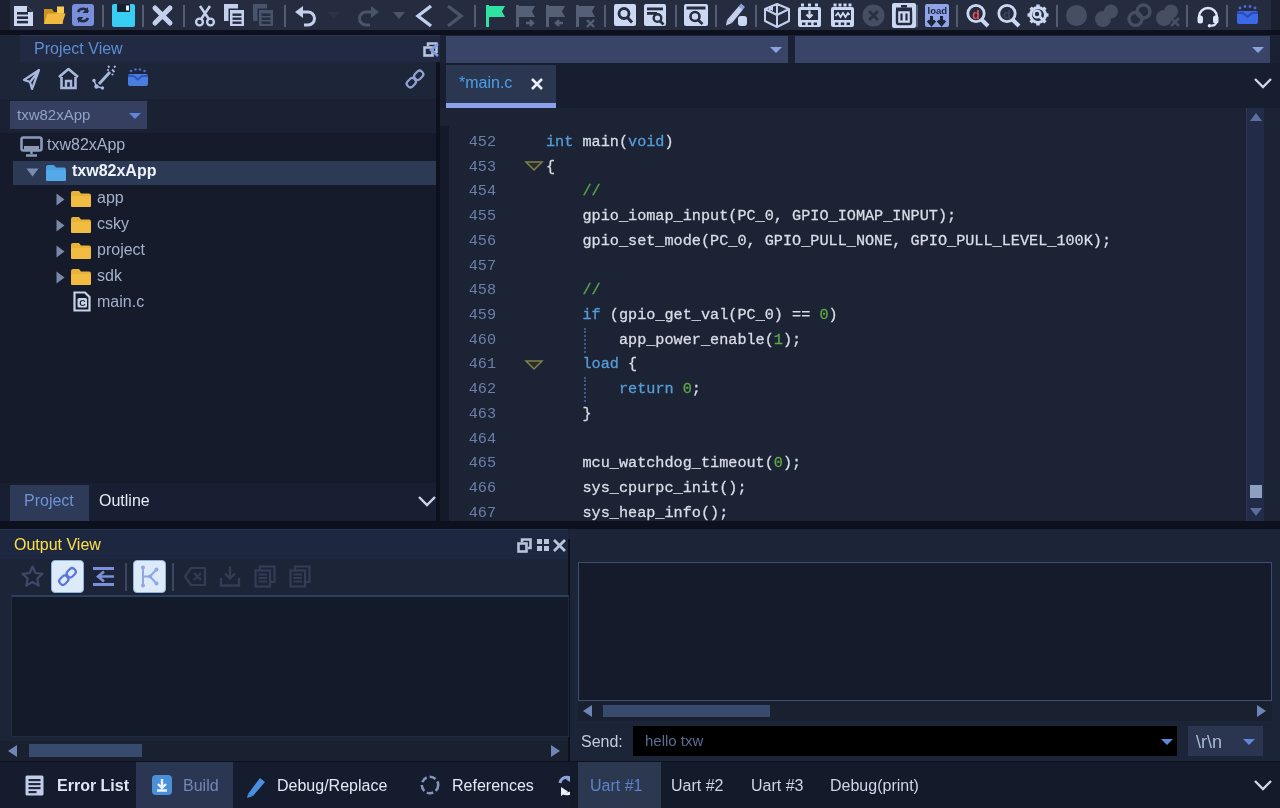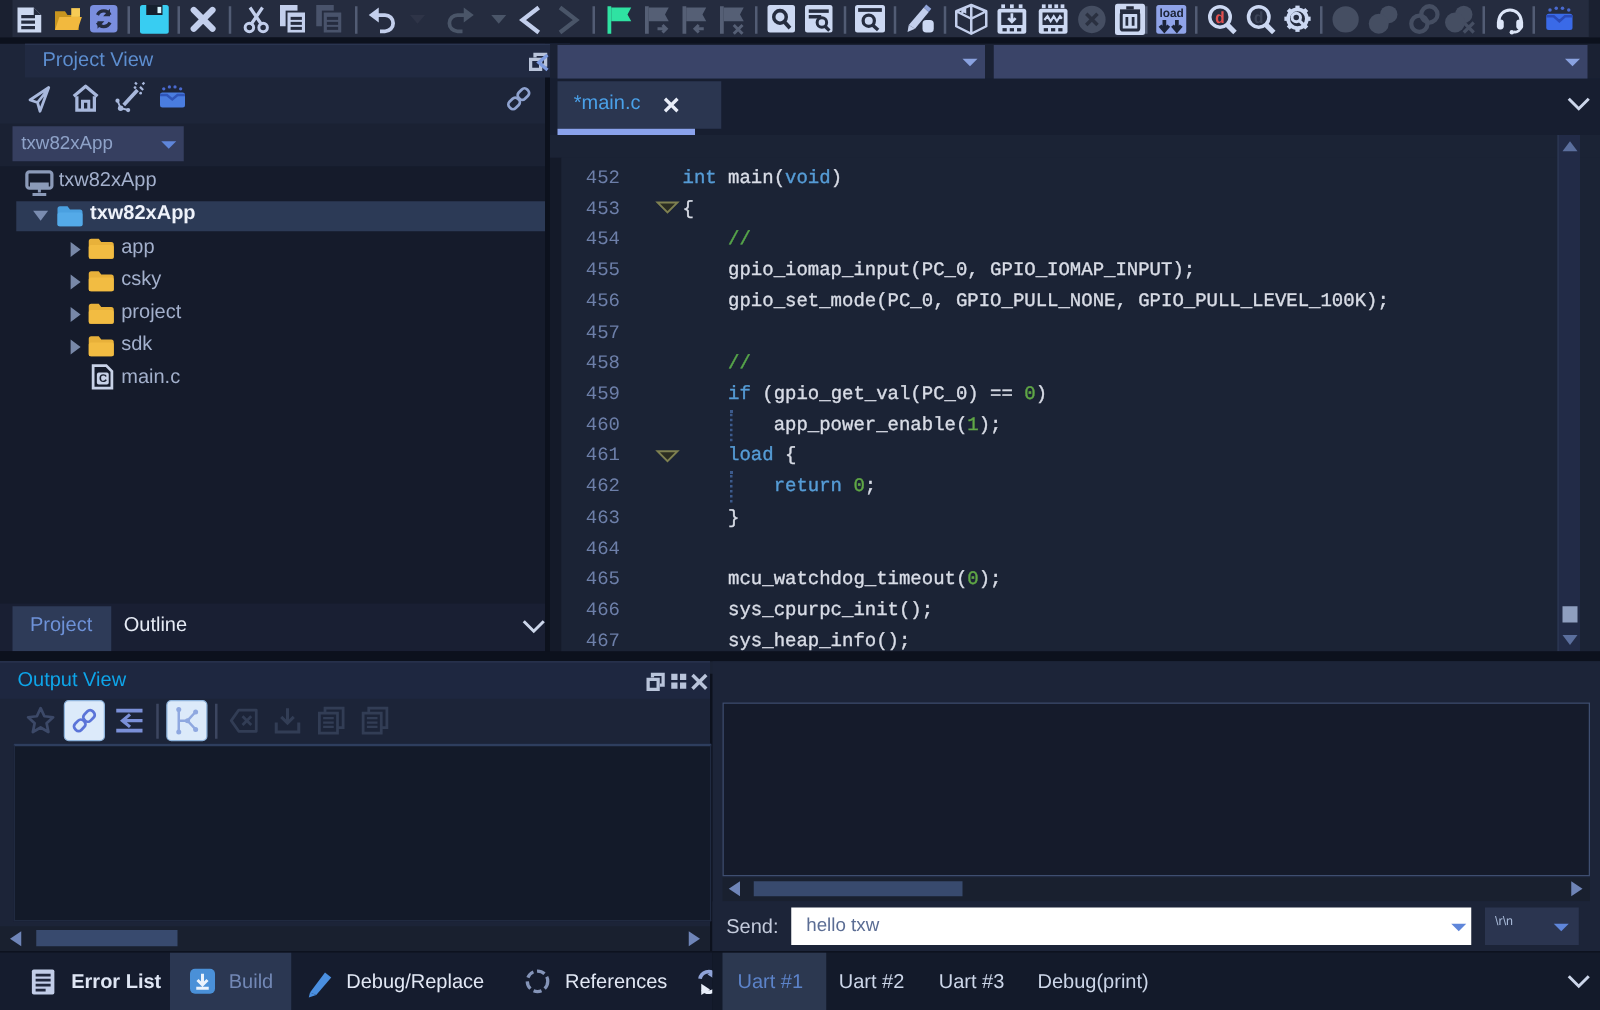--- a/index.html
+++ b/index.html
@@ -418,21 +418,21 @@
         </svg>
     </div>
     <div class="abs" style="left:355px;top:1px;width:475px;height:27px;background:#3a4468;">
       <svg style="left:456px;top:10px;" width="14" height="8">
           <path d="M1 1 L7 7 L13 1 Z" fill="#8aa2e0"></path>
         </svg>
     </div>
   </div>
 
   <div class="abs" style="left:0;top:28px;width:840px;height:45px;background:#171e30;">
-    <div class="abs" style="left:6px;top:2px;width:131px;height:38px;background:#2b3650;">
+    <div class="abs" style="left:6px;top:2px;width:110px;height:38px;background:#2b3650;">
       <span class="abs" style="left:13px;top:9px;font-size:16px;color:#4aa0e8;">*main.c</span>
       <svg style="left:84px;top:12px;" width="14" height="14">
           <path d="M2 2 L12 12 M12 2 L2 12" stroke="#e8edf8" stroke-width="2.6"></path>
         </svg>
     </div>
     <div class="abs" style="left:6px;top:40px;width:110px;height:5px;background:#8aa2ec;"></div>
     <svg style="left:814px;top:15px;" width="18" height="11">
         <path d="M1 1 L9 9 L17 1" stroke="#ccd6ea" stroke-width="2.4" fill="none"></path>
       </svg>
   </div>
@@ -493,21 +493,21 @@
     <svg style="left:3px;top:400px;" width="12" height="8">
         <path d="M0 0 L12 0 L6 8 Z" fill="#5b6f9e"></path>
       </svg>
   </div>
 </div>
 
 <div class="abs" style="left:0;top:521px;width:1280px;height:8px;background:#0c111d;"></div>
 
 <div class="abs" id="outputview" style="left:0;top:529px;width:568px;height:232px;background:#1c2438;">
   <div class="abs" style="left:0;top:0;width:568px;height:30px;background:#1e2740;border-top:1px solid #2a3550;">
-    <span class="abs" style="left:14px;top:6px;font-size:16px;color:#0ea5e9;">Output View</span>
+    <span class="abs" style="left:14px;top:6px;font-size:16px;color:#fde047;">Output View</span>
     <svg style="left:517px;top:8px;" width="15" height="15">
       <path d="M5 4 L5 1.5 L13.5 1.5 L13.5 10 L11 10" stroke="#b9c4da" stroke-width="2.6" fill="none"></path>
       <rect x="1.5" y="5.5" width="8" height="8" fill="none" stroke="#b9c4da" stroke-width="2.6"></rect>
     </svg>
     <svg style="left:536px;top:8px;" width="14" height="14">
       <rect x="1" y="1" width="5" height="5" fill="#b9c4da"></rect>
         <rect x="8" y="1" width="5" height="5" fill="#b9c4da"></rect>
       <rect x="1" y="8" width="5" height="5" fill="#b9c4da"></rect>
         <rect x="8" y="8" width="5" height="5" fill="#b9c4da"></rect>
     </svg>
@@ -589,28 +589,28 @@
         <path d="M9 0 L0 6 L9 12 Z" fill="#6f85b8"></path>
       </svg>
     <div class="abs" style="left:25px;top:3px;width:167px;height:12px;background:#384a6e;"></div>
     <svg style="left:679px;top:3px;" width="9" height="12">
         <path d="M0 0 L9 6 L0 12 Z" fill="#6f85b8"></path>
       </svg>
   </div>
 
   <div class="abs" style="left:0;top:192px;width:710px;height:40px;background:#1c2438;">
     <span class="abs" style="left:11px;top:12px;font-size:16px;color:#c4cbdc;">Send:</span>
-    <div class="abs" style="left:63px;top:5px;width:544px;height:30px;background:#ffffff;">
+    <div class="abs" style="left:63px;top:5px;width:544px;height:30px;background:#000000;">
       <span class="abs" style="left:12px;top:6px;font-size:15px;color:#5b6d94;">hello txw</span>
       <svg style="left:527px;top:12px;" width="14" height="8">
           <path d="M1 1 L7 7 L13 1 Z" fill="#5f86da"></path>
         </svg>
     </div>
     <div class="abs" style="left:618px;top:5px;width:75px;height:30px;background:#2b3550;">
-      <span class="abs" style="left:8px;top:6px;font-size:10px;color:#a8bad8;">\r\n</span>
+      <span class="abs" style="left:8px;top:6px;font-size:18px;color:#a8bad8;">\r\n</span>
       <svg style="left:54px;top:12px;" width="14" height="8">
           <path d="M1 1 L7 7 L13 1 Z" fill="#5f86da"></path>
         </svg>
     </div>
   </div>
 </div>
 
 <div class="abs" id="bottombar-left" style="left:0;top:761px;width:570px;height:47px;background:#151c2e;border-top:1px solid #0c111d;overflow:hidden;font-size:16px;">
   <svg style="left:25px;top:13px;" width="19" height="21">
     <rect x="0.5" y="0.5" width="18" height="20" rx="1.5" fill="#c2cde8"></rect>

